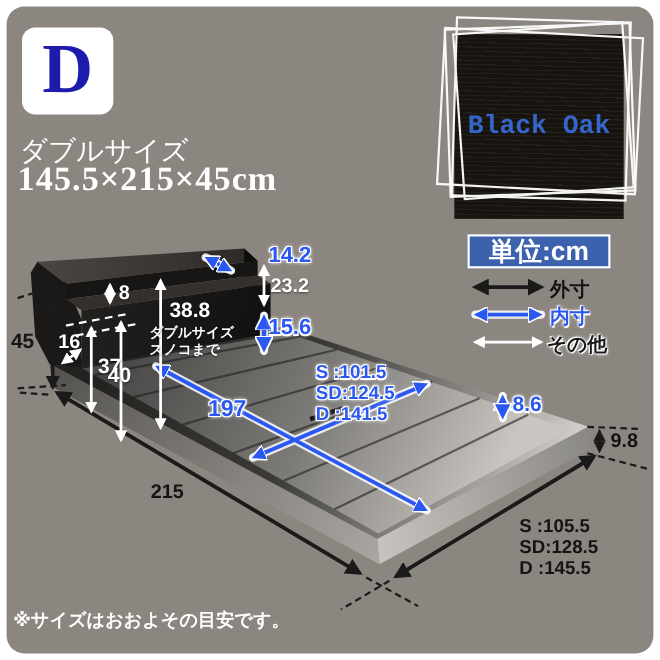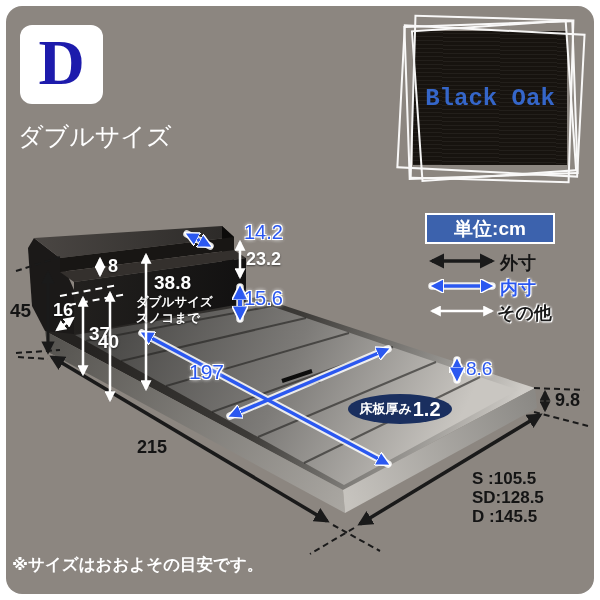--- a/index.html
+++ b/index.html
@@ -6,36 +6,36 @@
   .card{position:absolute;left:6px;top:6px;width:588px;height:588px;background:#8c8680;border-radius:16px;overflow:hidden;
         font-family:"Liberation Sans","DejaVu Sans",sans-serif;}
   .abs{position:absolute;}
   svg{display:block;}
   
   .d-badge{left:14px;top:19px;width:83px;height:79px;background:#fff;border-radius:12px;text-align:center;}
   .d-letter{font-family:"Liberation Serif","DejaVu Serif",serif;font-weight:bold;font-size:64px;line-height:76px;color:#1d1bac;}
   .size-name{left:12px;top:114px;color:#ffffff;font-family:"Liberation Serif","DejaVu Serif",serif;font-weight:normal;font-size:25px;}
   .size-dims{left:10px;top:139px;color:#fff;font-family:"Liberation Serif","DejaVu Serif",serif;font-weight:bold;font-size:31px;letter-spacing:1px;}
   .color-label{left:309px;top:88px;color:#fff;font-family:"Liberation Mono","DejaVu Sans Mono",monospace;font-weight:bold;font-size:21px;}
-  .swatch{left:407px;top:25px;width:154px;height:134px;background:#17130f;
+  .swatch{left:407px;top:25px;width:154px;height:168px;background:#17130f;
           background-image:repeating-linear-gradient(1deg,rgba(255,255,255,.05) 0 1px,rgba(0,0,0,0) 1px 4px);
           display:flex;align-items:center;justify-content:center;}
   .swatch-text{color:#3566c9;font-family:"Liberation Mono","DejaVu Sans Mono",monospace;font-weight:bold;font-size:24px;}
   .sketch{left:385px;top:2px;pointer-events:none;}
   
   .unit-badge{left:419px;top:207px;width:126px;height:27px;background:#3c62ad;border:2px solid #fff;
-              color:#fff;font-weight:bold;font-size:19px;text-align:center;line-height:27px;}
+              color:#fff;font-weight:bold;font-size:24px;text-align:center;line-height:27px;}
   .legend-label{font-weight:bold;font-size:18px;text-align:center;}
   .lg-outer{left:494px;top:245px;color:#151515;}
   .lg-inner{left:494px;top:270px;color:#2b58f0;text-shadow:0 0 3px #fff,0 0 3px #fff,1px 1px 0 #fff,-1px -1px 0 #fff;}
   .lg-other{left:491px;top:295px;color:#1a1a1a;text-shadow:0 0 3px #fff,0 0 3px #fff,1px 1px 0 #fff,-1px -1px 0 #fff;}
   
   .lbl-w{color:#fff;font-weight:bold;text-shadow:0 1px 2px rgba(0,0,0,.55);}
   .lbl-k{color:#141414;font-weight:bold;}
-  .lbl-blue{color:#2b58f0;font-weight:normal;
+  .lbl-blue{color:#2b58f0;font-weight:bold;
             text-shadow:0 0 4px #fff,0 0 4px #fff,1px 1px 0 #fff,-1px -1px 0 #fff,1px -1px 0 #fff,-1px 1px 0 #fff;}
   .fs12{font-size:12.5px;} .fs17{font-size:17px;} .fs18{font-size:18px;} .fs19{font-size:19px;} .fs20{font-size:20px;} .fs21{font-size:21px;}
   .dim-block div{line-height:19px;}
   .ellipse-badge{left:342px;top:388px;width:104px;height:30px;background:#1a2f5f;border-radius:50%;
                  display:flex;align-items:center;justify-content:center;color:#fff;}
   .ellipse-badge .sm{font-size:13px;font-weight:bold;}
   .ellipse-badge .lg{font-size:20px;font-weight:bold;margin-left:1px;}
   
   .notes{left:6px;top:503px;color:#fff;font-weight:bold;font-size:16.5px;line-height:22px;white-space:pre;}
 </style>
@@ -158,20 +158,21 @@
       <line x1="140" y1="249" x2="140" y2="383" stroke-width="2.5" marker-start="url(#mW)" marker-end="url(#mW)"></line>
       <line x1="234" y1="236" x2="234" y2="271" stroke-width="2.5" marker-start="url(#mW)" marker-end="url(#mW)"></line>
       <line x1="426" y1="305" x2="486" y2="305" stroke-width="2.5" marker-start="url(#mW)" marker-end="url(#mW)"></line>
     </g>
   </svg>
 
   <div class="abs d-badge">
     <div class="d-letter">D</div>
   </div>
   <div class="abs size-name">ダブルサイズ</div>
+  <div class="abs size-dims">145.5×215×45cm</div>
   <div class="abs swatch">
     <span class="swatch-text">Black Oak</span>
   </div>
   <svg class="abs sketch" width="200" height="192" viewBox="0 0 200 192">
     <g fill="none" stroke="#ffffff" stroke-width="2" opacity="0.95">
       <rect x="16" y="16" width="168" height="152" transform="rotate(-2 100 92)"></rect>
       <rect x="22" y="10" width="158" height="162" transform="rotate(1.7 100 92)"></rect>
       <rect x="10" y="22" width="180" height="142" transform="rotate(3 100 92)"></rect>
       <rect x="26" y="18" width="154" height="150" transform="rotate(-4 100 92)"></rect>
     </g>
@@ -187,32 +188,33 @@
   <div class="abs lbl-w fs18" style="left:47px;top:294px">16</div>
   <div class="abs lbl-w fs19" style="left:83px;top:317px">37</div>
   <div class="abs lbl-w fs19" style="left:92px;top:325px">40</div>
   <div class="abs lbl-w fs19" style="left:148px;top:266px">38.8</div>
   <div class="abs lbl-w fs12" style="left:130px;top:288px">ダブルサイズ</div>
   <div class="abs lbl-w fs12" style="left:130px;top:304px">スノコまで</div>
   <div class="abs lbl-w fs18" style="left:240px;top:243px">23.2</div>
   <div class="abs lbl-blue fs20" style="left:238px;top:215px">14.2</div>
   <div class="abs lbl-blue fs20" style="left:238px;top:281px">15.6</div>
   <div class="abs lbl-blue fs21" style="left:183px;top:354px">197</div>
+  <div class="abs lbl-blue fs17 dim-block" style="left:281px;top:323px">
+    <div>S :101.5</div>
+    <div>SD:124.5</div>
+    <div>D :141.5</div>
+  </div>
   <div class="abs lbl-blue fs19" style="left:460px;top:352px">8.6</div>
   <div class="abs lbl-k fs18" style="left:549px;top:384px">9.8</div>
   <div class="abs lbl-k fs18" style="left:131px;top:431px">215</div>
   <div class="abs lbl-k fs17 dim-block" style="left:466px;top:463px">
     <div>S :105.5</div>
     <div>SD:128.5</div>
     <div>D :145.5</div>
   </div>
-  <div class="abs ellipse-badge">
-    <span class="sm">床板厚み</span>
-      <span class="lg">1.2</span>
-  </div>
 
   <div class="abs notes">
     <div>※サイズはおおよその目安です。</div>
     
     
     
   </div>
 
 </div>
 

